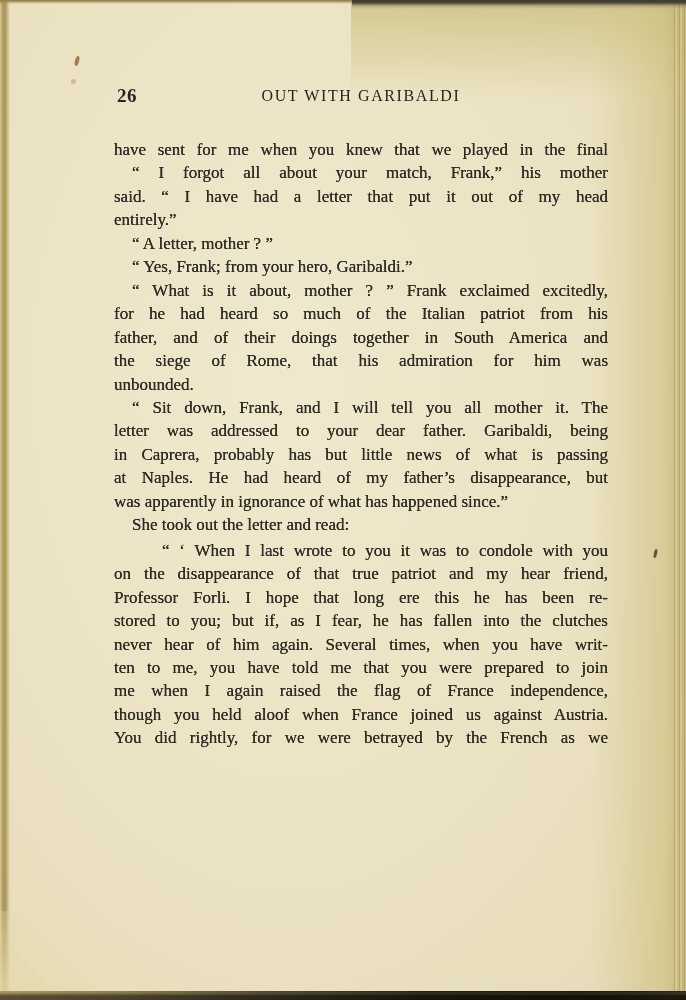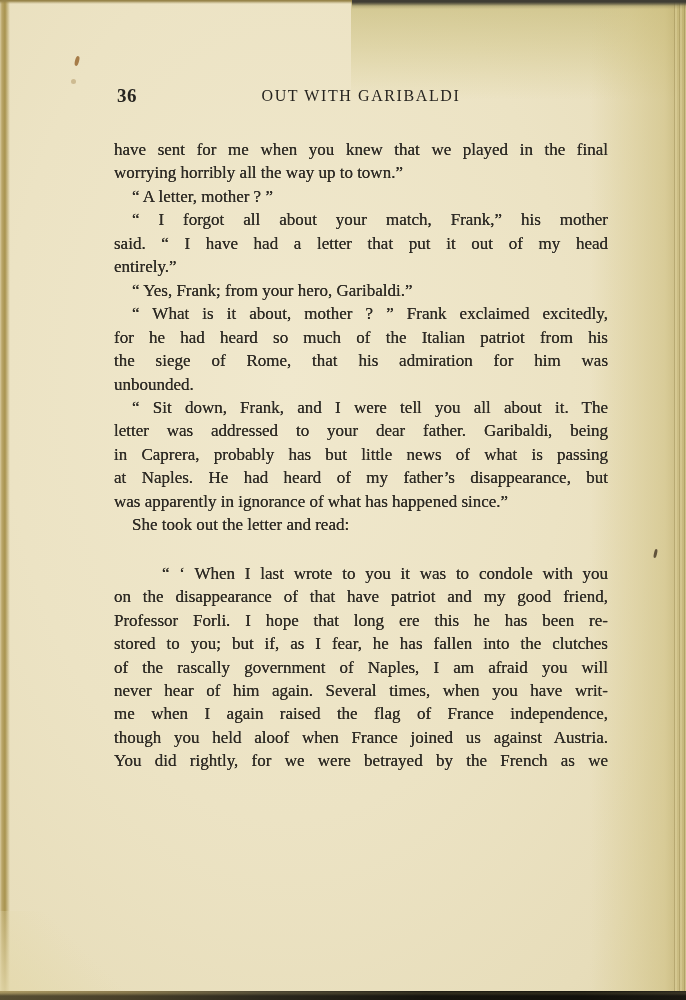--- a/index.html
+++ b/index.html
@@ -78,21 +78,21 @@
   }
 
   
   .text-block {
     position: absolute; top: 138px; left: 114px; width: 494px;
     color: #2e2b25; font-size: 17px; line-height: 23.45px;
     text-shadow: 0 0 0.3px currentColor;
   }
   .para { margin: 0; }
   .para.letter-head { margin-top: 14px; }
-  .para.letter-body { margin-top: 25px; }
+  .para.letter-body { margin-top: 2px; }
   .line { text-align: justify; text-align-last: justify; }
   .line.nj { text-align: left; text-align-last: auto; }
   .line.ind1 { text-indent: 18px; }
   .line.ind2 { text-indent: 48px; }
   .para.smallcaps .line { font-variant: small-caps; letter-spacing: 0.6px; }
 </style>
 </head>
 <body>
 
 <div class="book-page">
@@ -104,62 +104,62 @@
   <div class="bl-wedge"></div>
   <div class="edge-top-line"></div>
   <div class="edge-top-dark"></div>
   <div class="edge-bottom"></div>
 
   <div class="speck-a"></div>
   <div class="speck-a2"></div>
   <div class="speck-b"></div>
 
   <div class="header">
-    <span class="pagenum">36</span>
+    <span class="pagenum">26</span>
     <span class="running">OUT WITH GARIBALDI</span>
   </div>
 
   <div class="text-block">
       <div class="para">
         <div class="line">have sent for me when you knew that we played in the final</div>
-        <div class="line nj">worrying horribly all the way up to town.”</div>
-      </div>
-      <div class="para">
-        <div class="line nj ind1">“ A letter, mother ? ”</div>
       </div>
       <div class="para">
         <div class="line ind1">“ I forgot all about your match, Frank,” his mother</div>
         <div class="line">said.  “ I have had a letter that put it out of my head</div>
         <div class="line nj">entirely.”</div>
       </div>
       <div class="para">
+        <div class="line nj ind1">“ A letter, mother ? ”</div>
+      </div>
+      <div class="para">
         <div class="line nj ind1">“ Yes, Frank; from your hero, Garibaldi.”</div>
       </div>
       <div class="para">
         <div class="line ind1">“ What is it about, mother ? ”  Frank exclaimed excitedly,</div>
         <div class="line">for he had heard so much of the Italian patriot from his</div>
+        <div class="line">father, and of their doings together in South America and</div>
         <div class="line">the siege of Rome, that his admiration for him was</div>
         <div class="line nj">unbounded.</div>
       </div>
       <div class="para">
-        <div class="line ind1">“ Sit down, Frank, and I were tell you all about it.  The</div>
+        <div class="line ind1">“ Sit down, Frank, and I will tell you all mother it.  The</div>
         <div class="line">letter was addressed to your dear father.  Garibaldi, being</div>
         <div class="line">in Caprera, probably has but little news of what is passing</div>
         <div class="line">at Naples.  He had heard of my father’s disappearance, but</div>
         <div class="line nj">was apparently in ignorance of what has happened since.”</div>
       </div>
       <div class="para">
         <div class="line nj ind1">She took out the letter and read:</div>
       </div>
       <div class="para letter-body">
         <div class="line ind2">“ ‘ When I last wrote to you it was to condole with you</div>
-        <div class="line">on the disappearance of that have patriot and my good friend,</div>
+        <div class="line">on the disappearance of that true patriot and my hear friend,</div>
         <div class="line">Professor Forli.  I hope that long ere this he has been re-</div>
         <div class="line">stored to you; but if, as I fear, he has fallen into the clutches</div>
-        <div class="line">of the rascally government of Naples, I am afraid you will</div>
         <div class="line">never hear of him again.  Several times, when you have writ-</div>
+        <div class="line">ten to me, you have told me that you were prepared to join</div>
         <div class="line">me when I again raised the flag of France independence,</div>
         <div class="line">though you held aloof when France joined us against Austria.</div>
         <div class="line">You did rightly, for we were betrayed by the French as we</div>
       </div>
     </div>
 
 </div>
 
 </body></html>

